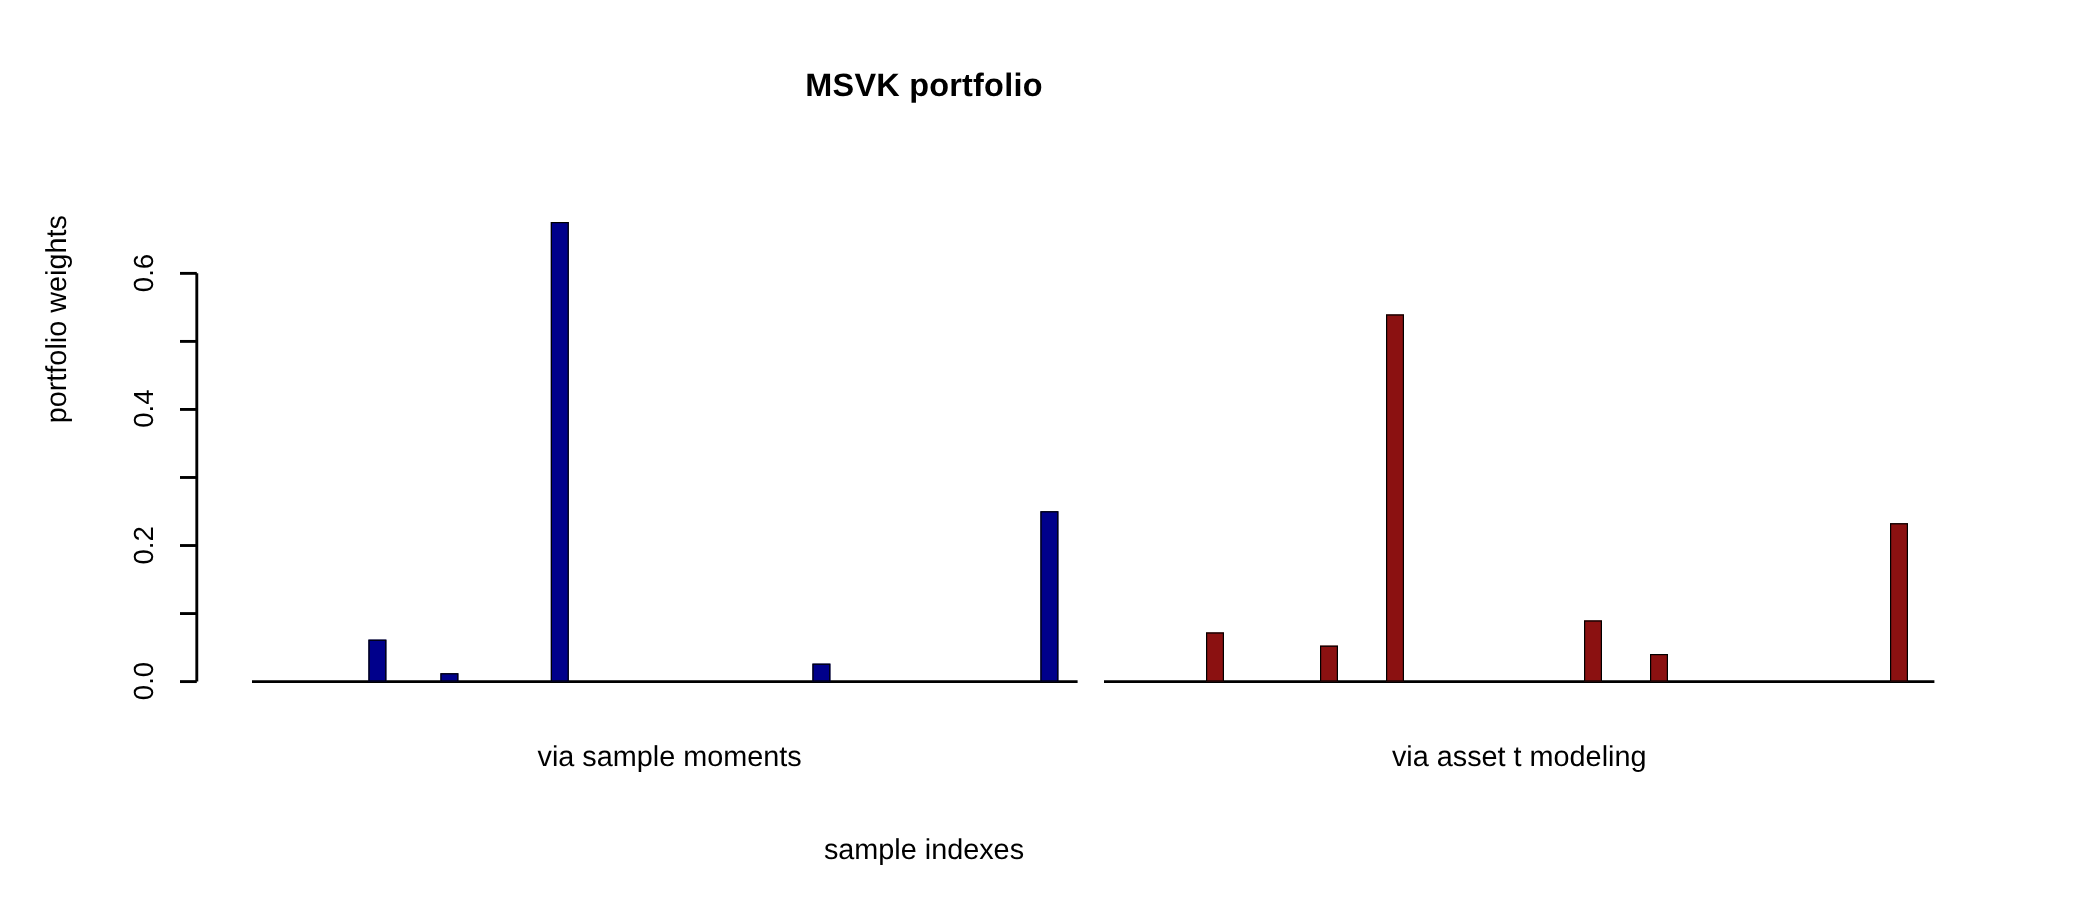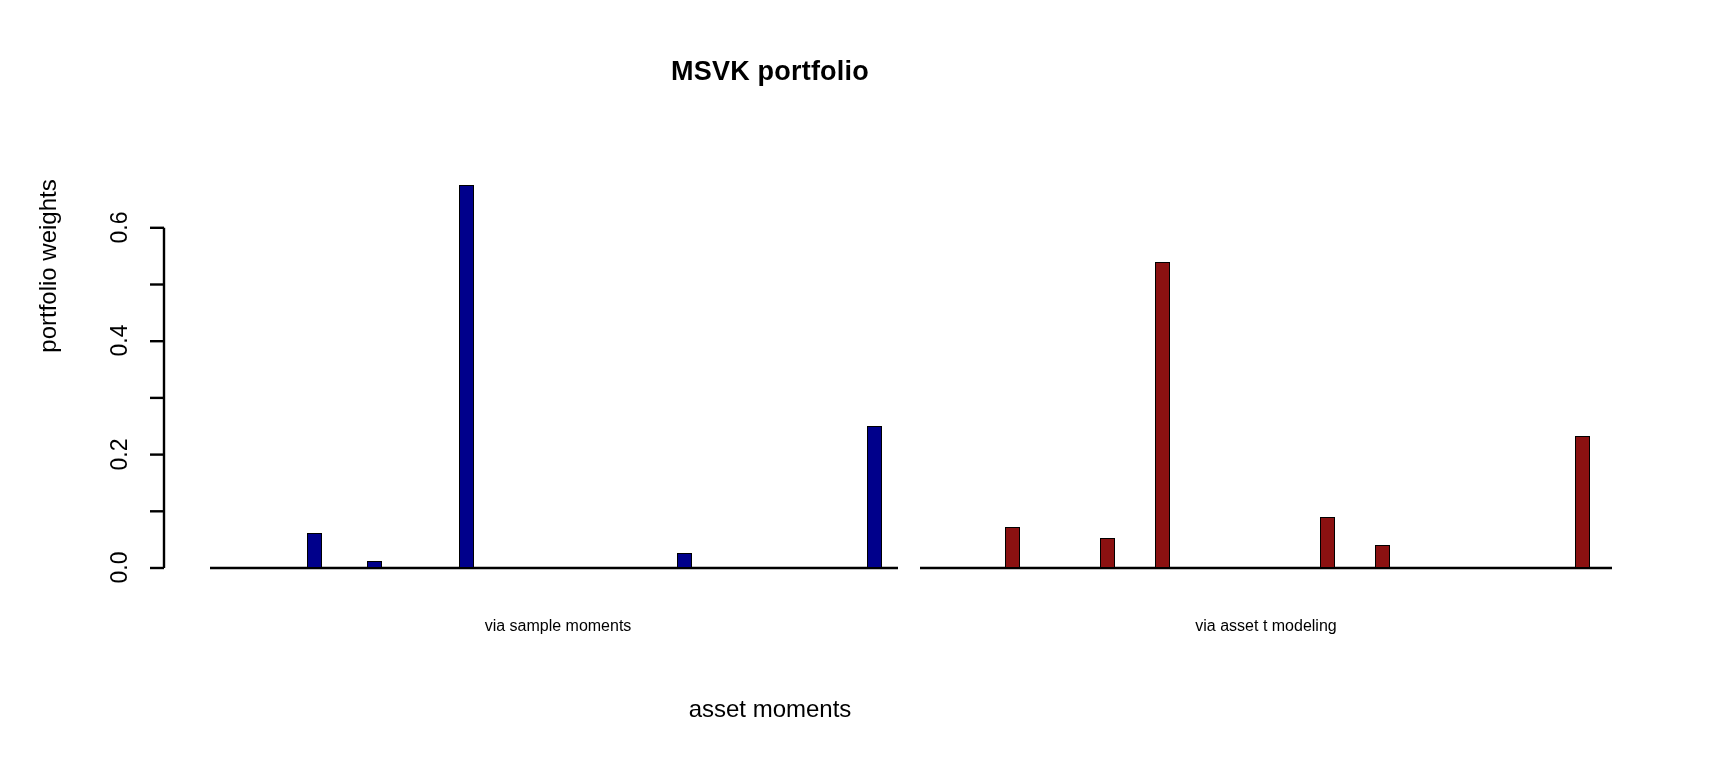--- a/index.html
+++ b/index.html
@@ -40,21 +40,21 @@
     left:0;right:0;
     top:695px;
     text-align:center;
     font-size:24px;
     color:#000;
   }
 
   .grouplabel{
     position:absolute;
     top:617px;
-    font-size:16px;
+    font-size:24px;
     color:#000;
     white-space:nowrap;
     transform:translateX(-50%);
   }
 
   .ytick-label{
     position:absolute;
     font-size:23px;
     color:#000;
     white-space:nowrap;
@@ -65,21 +65,21 @@
 </style>
 </head>
 <body>
 
 <div id="plot">
 
   <div class="title">MSVK portfolio</div>
 
   <div class="ylab">portfolio weights</div>
 
-  <div class="xlab">asset moments</div>
+  <div class="xlab">sample indexes</div>
 
   <svg id="axes" width="1728" height="768" style="position:absolute;left:0;top:0;">
       <line x1="164" y1="227.8" x2="164" y2="568" stroke="#000000" stroke-width="2.4"></line>
       <line x1="150" y1="568" x2="164" y2="568" stroke="#000000" stroke-width="2.4"></line>
       <line x1="150" y1="511.3" x2="164" y2="511.3" stroke="#000000" stroke-width="2.4"></line>
       <line x1="150" y1="454.6" x2="164" y2="454.6" stroke="#000000" stroke-width="2.4"></line>
       <line x1="150" y1="397.9" x2="164" y2="397.9" stroke="#000000" stroke-width="2.4"></line>
       <line x1="150" y1="341.2" x2="164" y2="341.2" stroke="#000000" stroke-width="2.4"></line>
       <line x1="150" y1="284.5" x2="164" y2="284.5" stroke="#000000" stroke-width="2.4"></line>
       <line x1="150" y1="227.8" x2="164" y2="227.8" stroke="#000000" stroke-width="2.4"></line>

